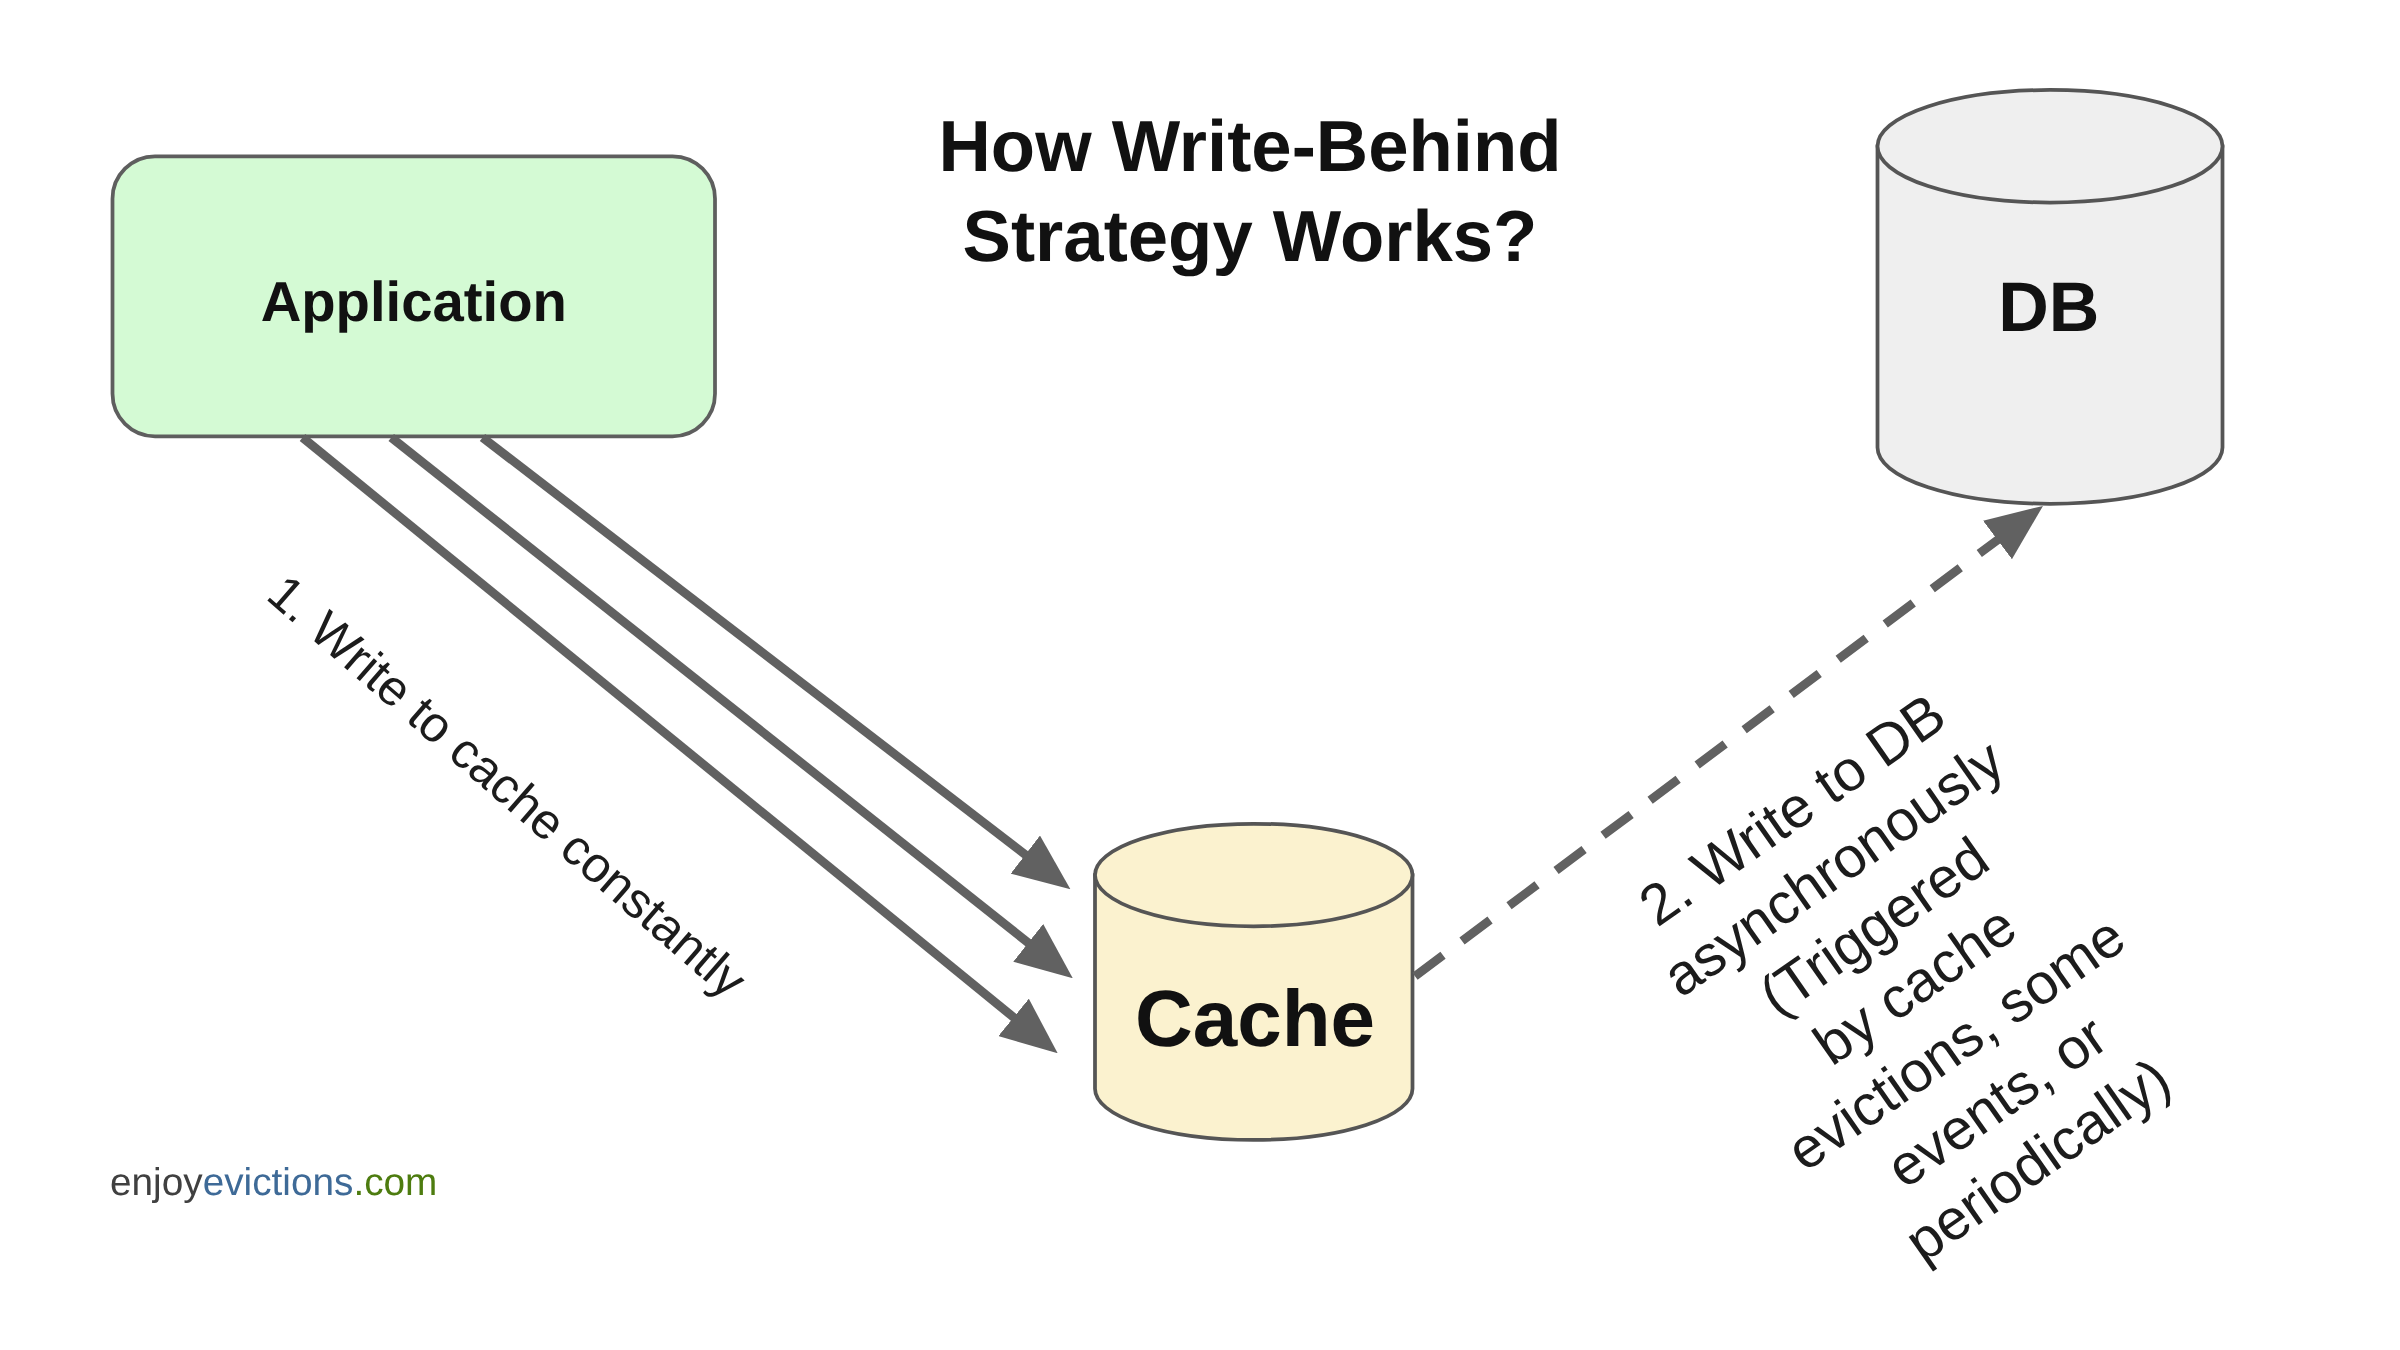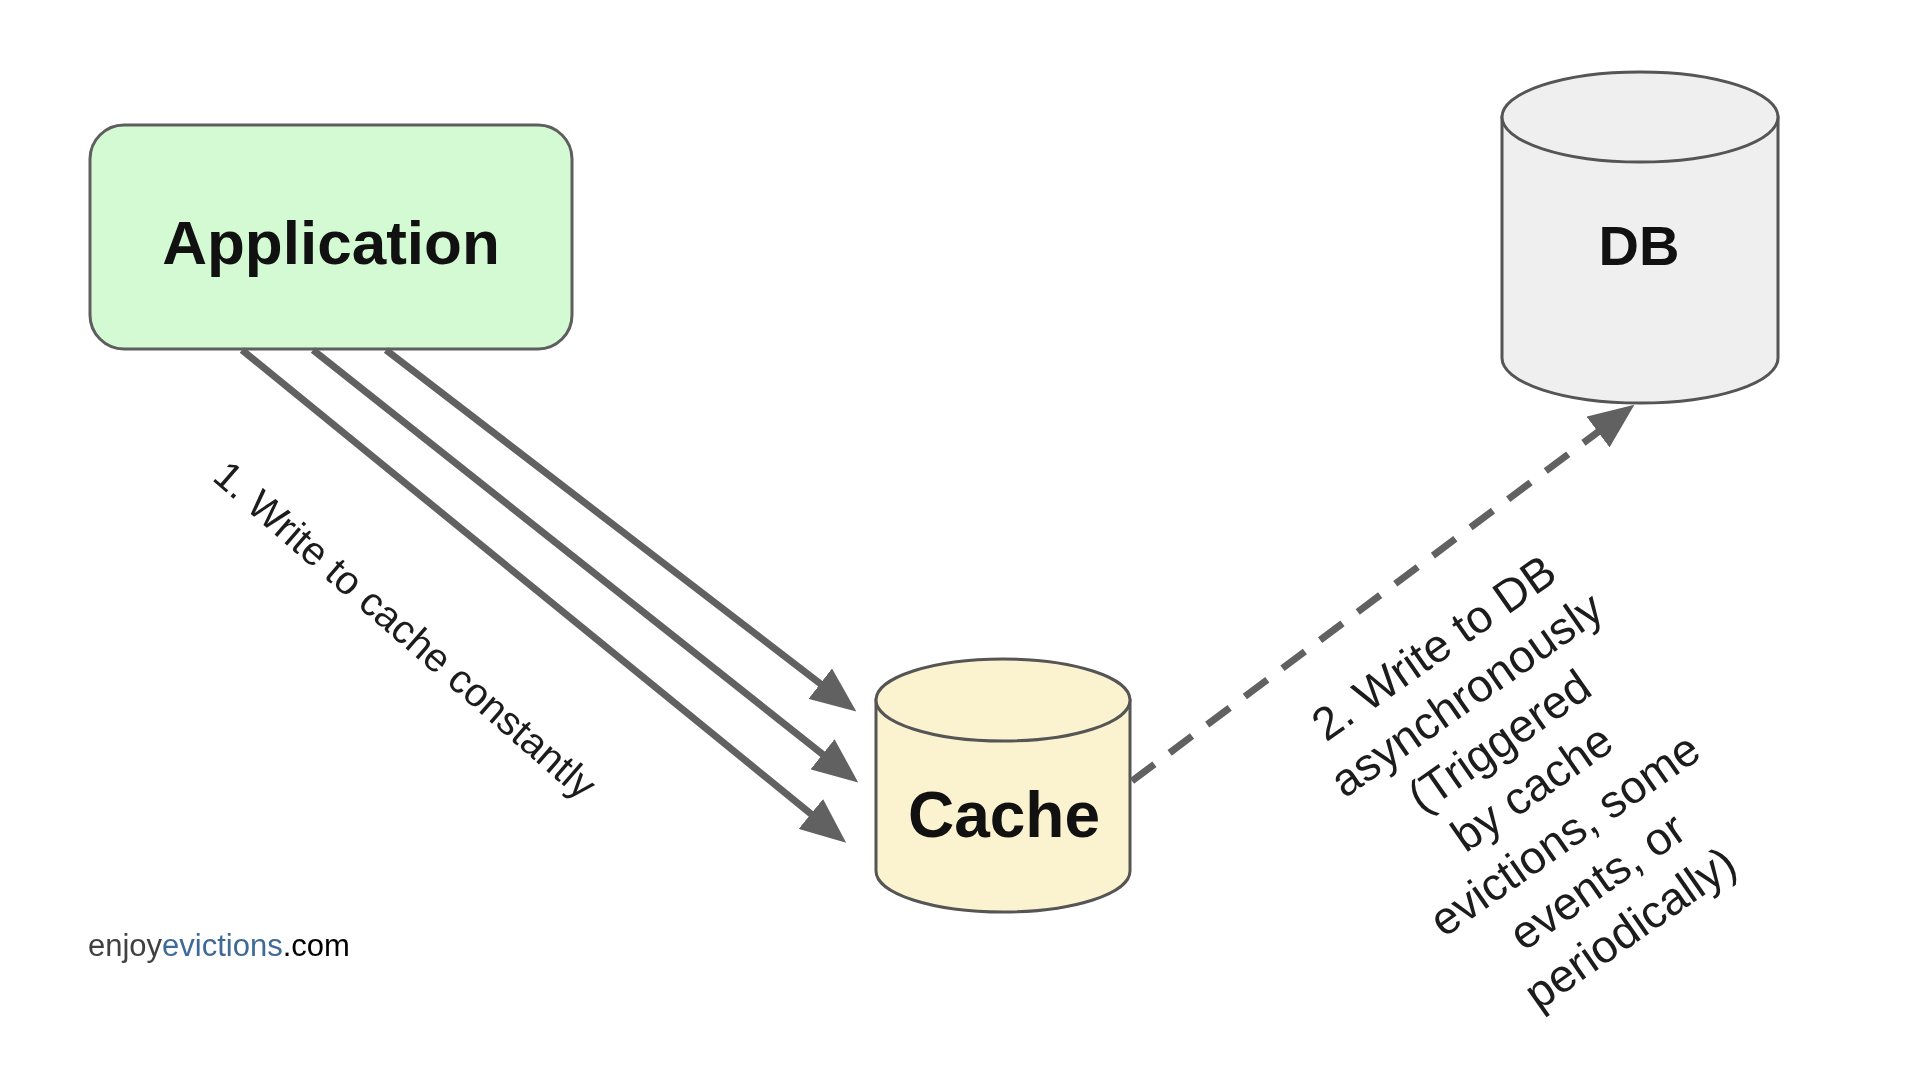--- a/index.html
+++ b/index.html
@@ -11,21 +11,21 @@
     font-family:"Liberation Sans", sans-serif;
   }
   #shapes{position:absolute;left:0;top:0;width:1920px;height:1080px;}
   .node-label{
     position:absolute;
     transform:translate(-50%,-50%);
     font-weight:bold;
     color:#111111;
     white-space:nowrap;
   }
-  #app-label{left:331px;top:242px;font-size:62px;}
+  #app-label{left:331px;top:242px;font-size:45px;}
   #cache-label{left:1004px;top:815px;font-size:64px;text-align:right;}
   #db-label{left:1639px;top:245px;font-size:56px;}
   #title{
     position:absolute;
     left:1000px;top:154px;
     transform:translate(-50%,-50%);
     width:900px;
     text-align:center;
     font-size:58px;line-height:72px;font-weight:bold;
     color:#111111;
@@ -81,28 +81,30 @@
 
     <g>
       <line x1="386" y1="350" x2="848" y2="705" stroke-width="7" marker-end="url(#arrowHead)" stroke="#616161"></line>
       <line x1="313" y1="350" x2="850" y2="776" stroke-width="7" marker-end="url(#arrowHead)" stroke="#616161"></line>
       <line x1="242" y1="350" x2="838" y2="836" stroke-width="7" marker-end="url(#arrowHead)" stroke="#616161"></line>
     </g>
 
     <line x1="1132" y1="781" x2="1626" y2="411" stroke-width="7" stroke-dasharray="28 19" marker-end="url(#arrowHead)" stroke="#616161"></line>
   </svg>
 
+  <div id="title">How Write-Behind
+Strategy Works?</div>
 
   <div id="app-label" class="node-label">Application</div>
   <div id="cache-label" class="node-label">Cache</div>
   <div id="db-label" class="node-label">DB</div>
 
   <div id="edge-label-1" class="edge-label">1. Write to cache constantly</div>
   <div id="edge-label-2" class="edge-label">2. Write to DB
 asynchronously (Triggered
 by cache evictions, some
 events, or periodically)</div>
 
   <div id="watermark">
-    <span style="color: #404040;">enjoy</span><span style="color: rgb(62, 106, 151);">evictions</span><span style="color: #000000;">.com</span>
+    <span style="color: #404040;">enjoy</span><span style="color: rgb(62, 106, 151);">evictions</span><span style="color: #4d7c0f;">.com</span>
   </div>
 
 </div>
 
 </body></html>

